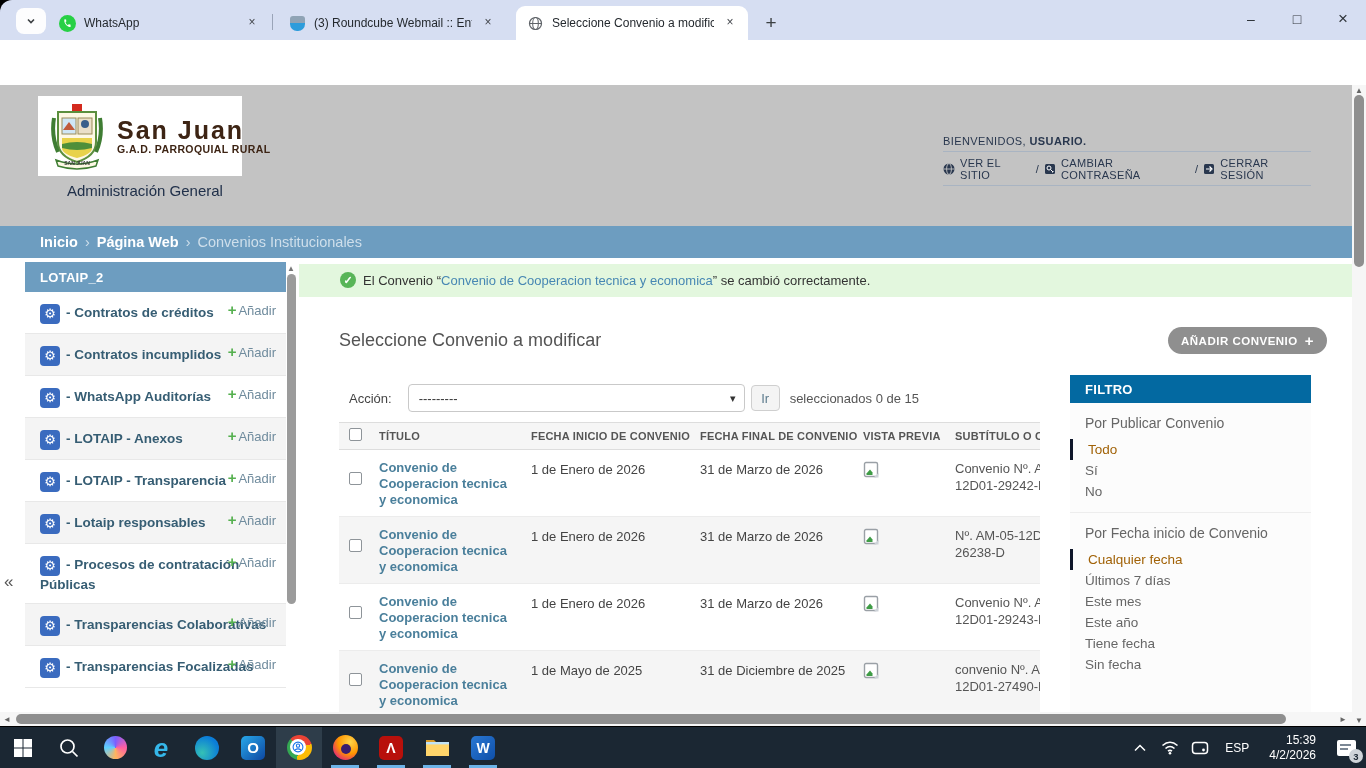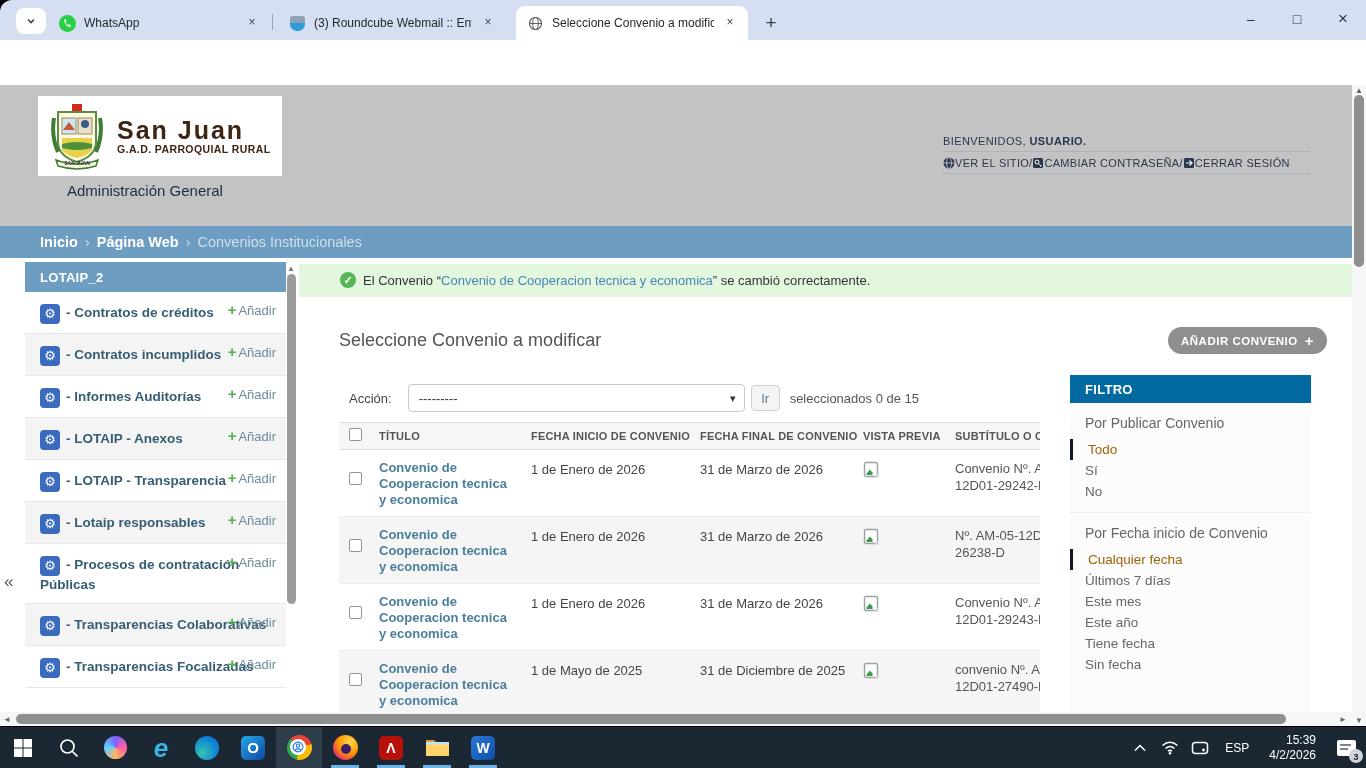--- a/index.html
+++ b/index.html
@@ -22,29 +22,29 @@
   .wctl{position:absolute;top:0;width:46px;height:38px;color:#30353b;font-size:14px;display:flex;align-items:center;justify-content:center;}
   #toolbar{position:absolute;left:0;top:40px;width:1366px;height:45px;background:#fff;}
   .navic{position:absolute;top:51px;width:24px;height:24px;font-size:17px;color:#4a4f55;text-align:center;line-height:24px;}
   #omnibox{position:absolute;left:120px;top:47px;width:1122px;height:31px;background:#f1f3f7;border-radius:16px;display:flex;align-items:center;padding:0 12px;}
   #url-text{font-size:13.5px;color:#202124;margin-left:10px;}
   .r-ic{position:absolute;top:50px;width:26px;height:26px;display:flex;align-items:center;justify-content:center;color:#4a4f55;}
 
   
   #page{position:absolute;left:0;top:85px;width:1366px;height:641px;background:#fff;overflow:hidden;}
   #grey-hd{position:absolute;left:0;top:0;width:1352px;height:141px;background:#c3c3c3;}
-  #logo-card{position:absolute;left:38px;top:11px;width:244px;height:80px;background:#fff;display:flex;align-items:center;padding:4px 12px;}
+  #logo-card{position:absolute;left:38px;top:11px;width:204px;height:80px;background:#fff;display:flex;align-items:center;padding:4px 12px;}
   #crest{width:54px;height:68px;flex:0 0 54px;}
   #logo-div{width:1px;height:58px;background:#6b5346;margin:0 7px 0 6px;}
   #logo-title{font-size:25px;font-weight:bold;color:#3d2414;letter-spacing:2px;line-height:26px;white-space:nowrap;}
   #logo-sub{font-size:10.5px;font-weight:bold;color:#3d2414;letter-spacing:.4px;white-space:nowrap;}
   #admin-title{position:absolute;left:67px;top:97px;font-size:15px;color:#20304a;}
   #welcome{position:absolute;left:943px;top:50px;width:368px;text-align:left;}
   .wl-row{border-bottom:1px solid #a9b4c2;padding-bottom:4px;color:#29374e;font-size:11px;letter-spacing:.4px;}
-  .wl-row2{display:flex;align-items:center;padding-top:5px;padding-bottom:4px;border-bottom:1px solid #a9b4c2;color:#29374e;font-size:11px;letter-spacing:.3px;}
+  .wl-row2{display:flex;align-items:center;gap:5px;padding-top:5px;padding-bottom:4px;border-bottom:1px solid #a9b4c2;color:#29374e;font-size:11px;letter-spacing:.3px;}
   .hdr-link{color:#29374e;text-decoration:none;}
   .mini-ic{width:12px;height:12px;flex:0 0 12px;}
   #breadcrumb{position:absolute;left:0;top:141px;width:1352px;height:32px;background:#6d9dc0;display:flex;align-items:center;padding-left:40px;font-size:14.5px;color:#fff;gap:7px;}
   .bc-link{color:#fff;font-weight:bold;text-decoration:none;}
   .bc-sep{color:#cfdfeb;}
   .bc-cur{color:#cfdfeb;}
 
   
   #sidebar{position:absolute;left:25px;top:177px;width:261px;height:451px;background:#fff;overflow:hidden;}
   #sb-head{height:30px;background:#6d9dc0;color:#fff;font-size:13px;font-weight:bold;display:flex;align-items:center;padding-left:15px;letter-spacing:.3px;}
@@ -292,21 +292,21 @@
     <span class="gear">⚙</span><a class="sb-label" href="#">- Contratos de créditos</a>
     <span class="sb-add"><span class="plus">+</span><span class="add-txt">Añadir</span></span>
   </div>
 
   <div class="sb-row alt">
     <span class="gear">⚙</span><a class="sb-label" href="#">- Contratos incumplidos</a>
     <span class="sb-add"><span class="plus">+</span><span class="add-txt">Añadir</span></span>
   </div>
 
   <div class="sb-row">
-    <span class="gear">⚙</span><a class="sb-label" href="#">- Informes Auditorías</a>
+    <span class="gear">⚙</span><a class="sb-label" href="#">- WhatsApp Auditorías</a>
     <span class="sb-add"><span class="plus">+</span><span class="add-txt">Añadir</span></span>
   </div>
 
   <div class="sb-row alt">
     <span class="gear">⚙</span><a class="sb-label" href="#">- LOTAIP - Anexos</a>
     <span class="sb-add"><span class="plus">+</span><span class="add-txt">Añadir</span></span>
   </div>
 
   <div class="sb-row">
     <span class="gear">⚙</span><a class="sb-label" href="#">- LOTAIP - Transparencia</a>

